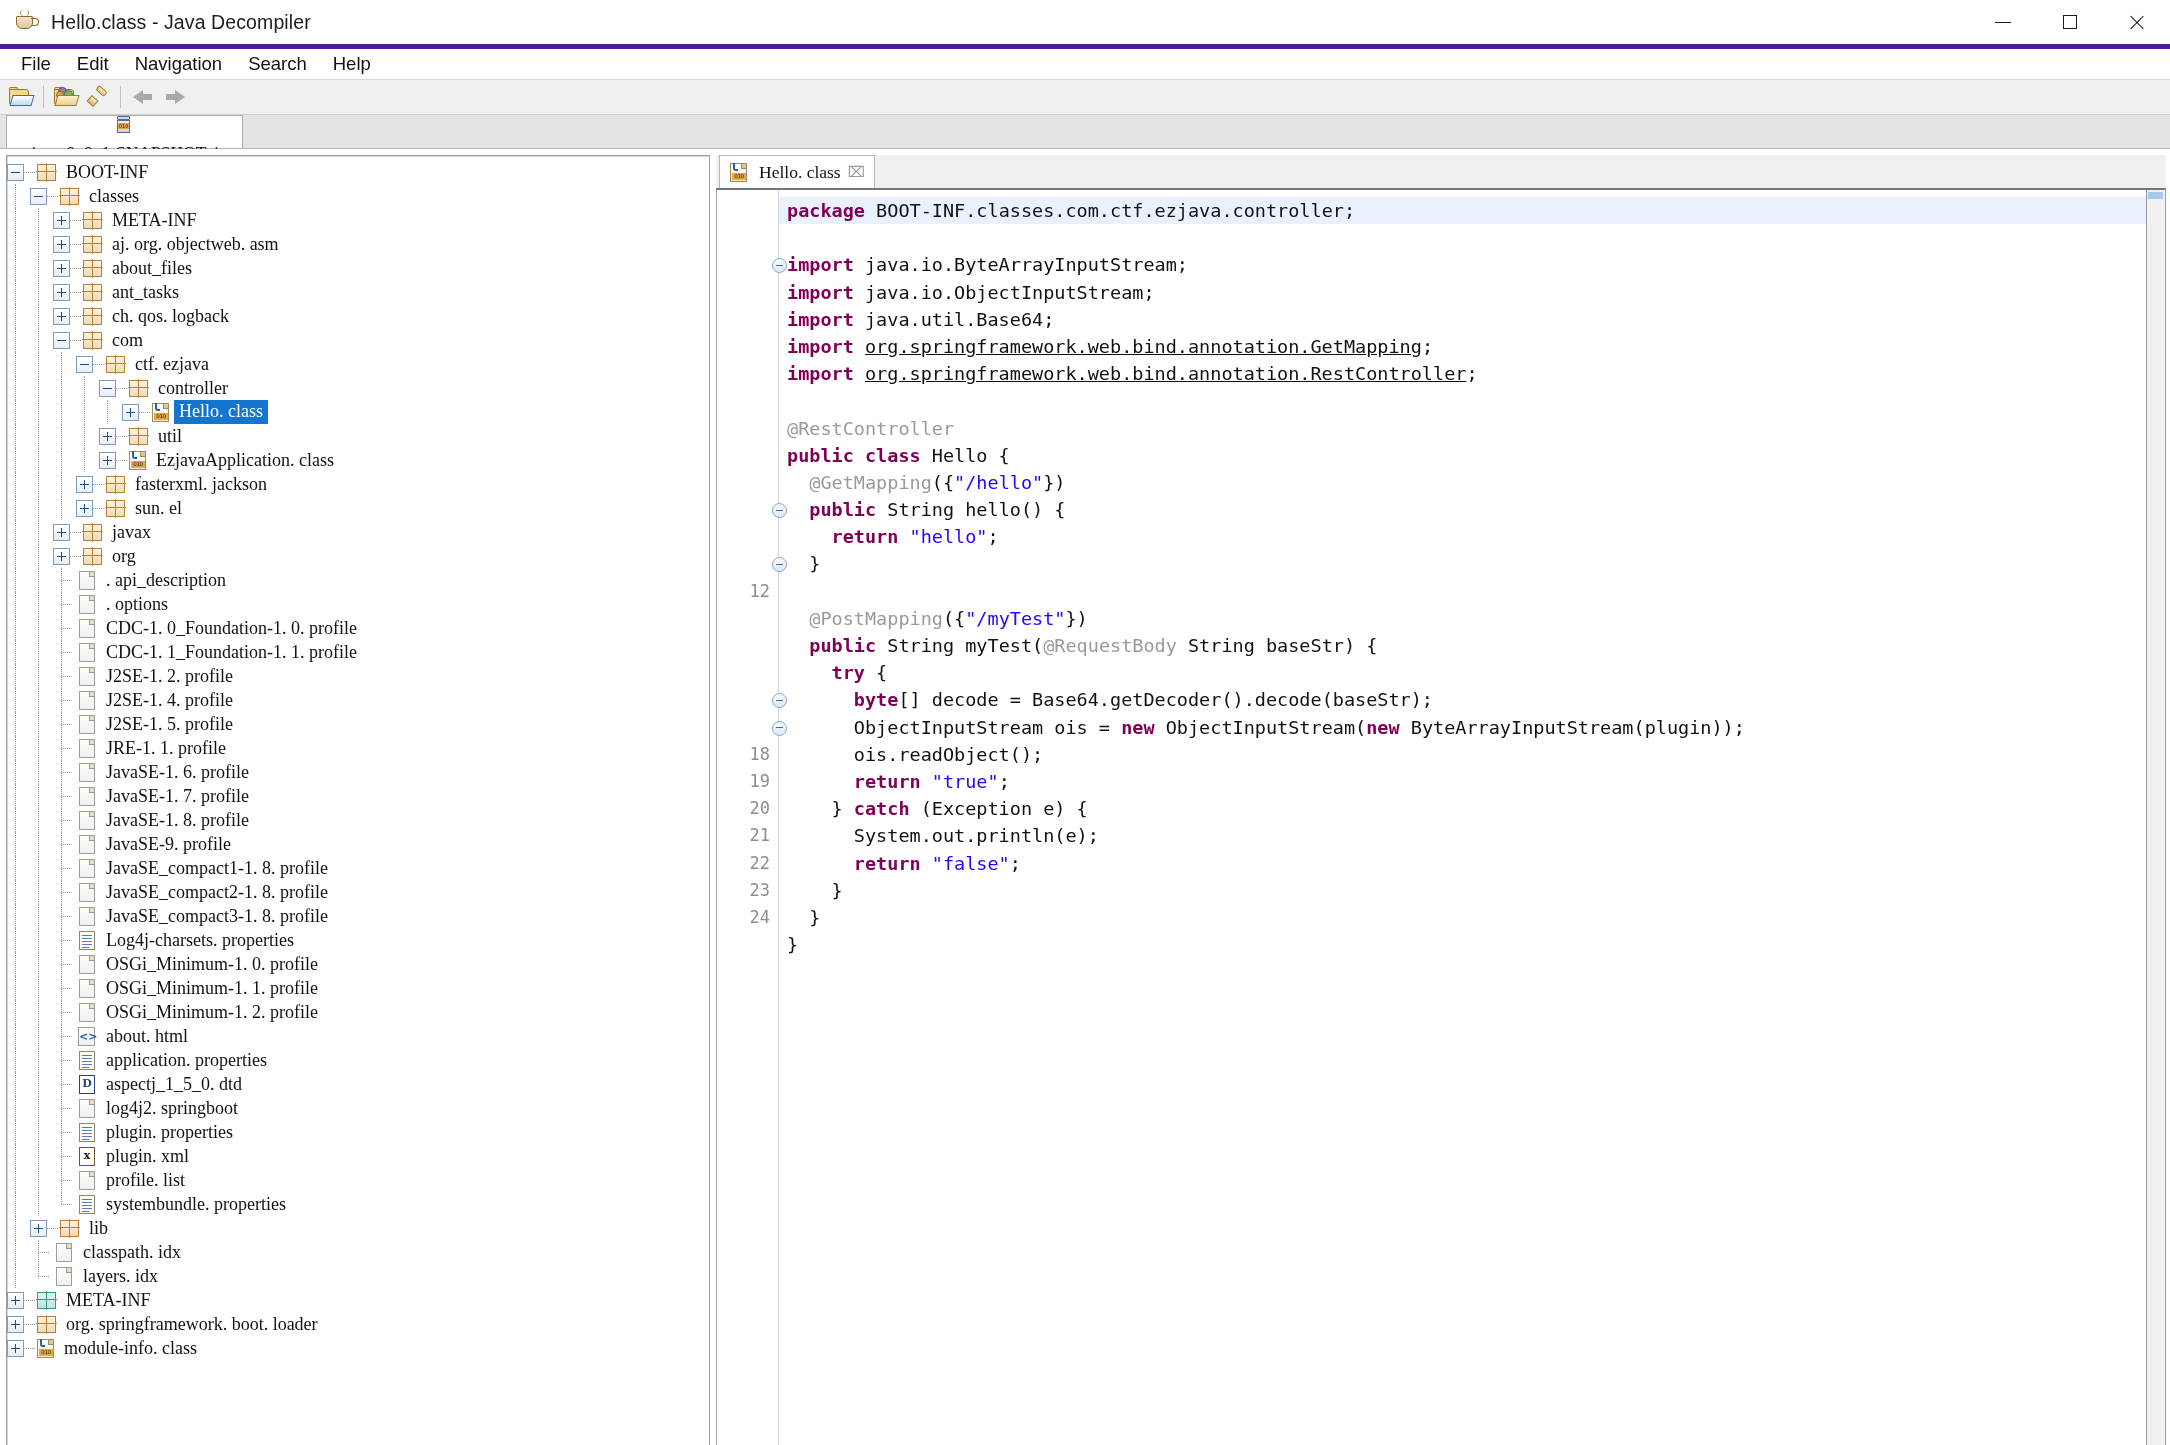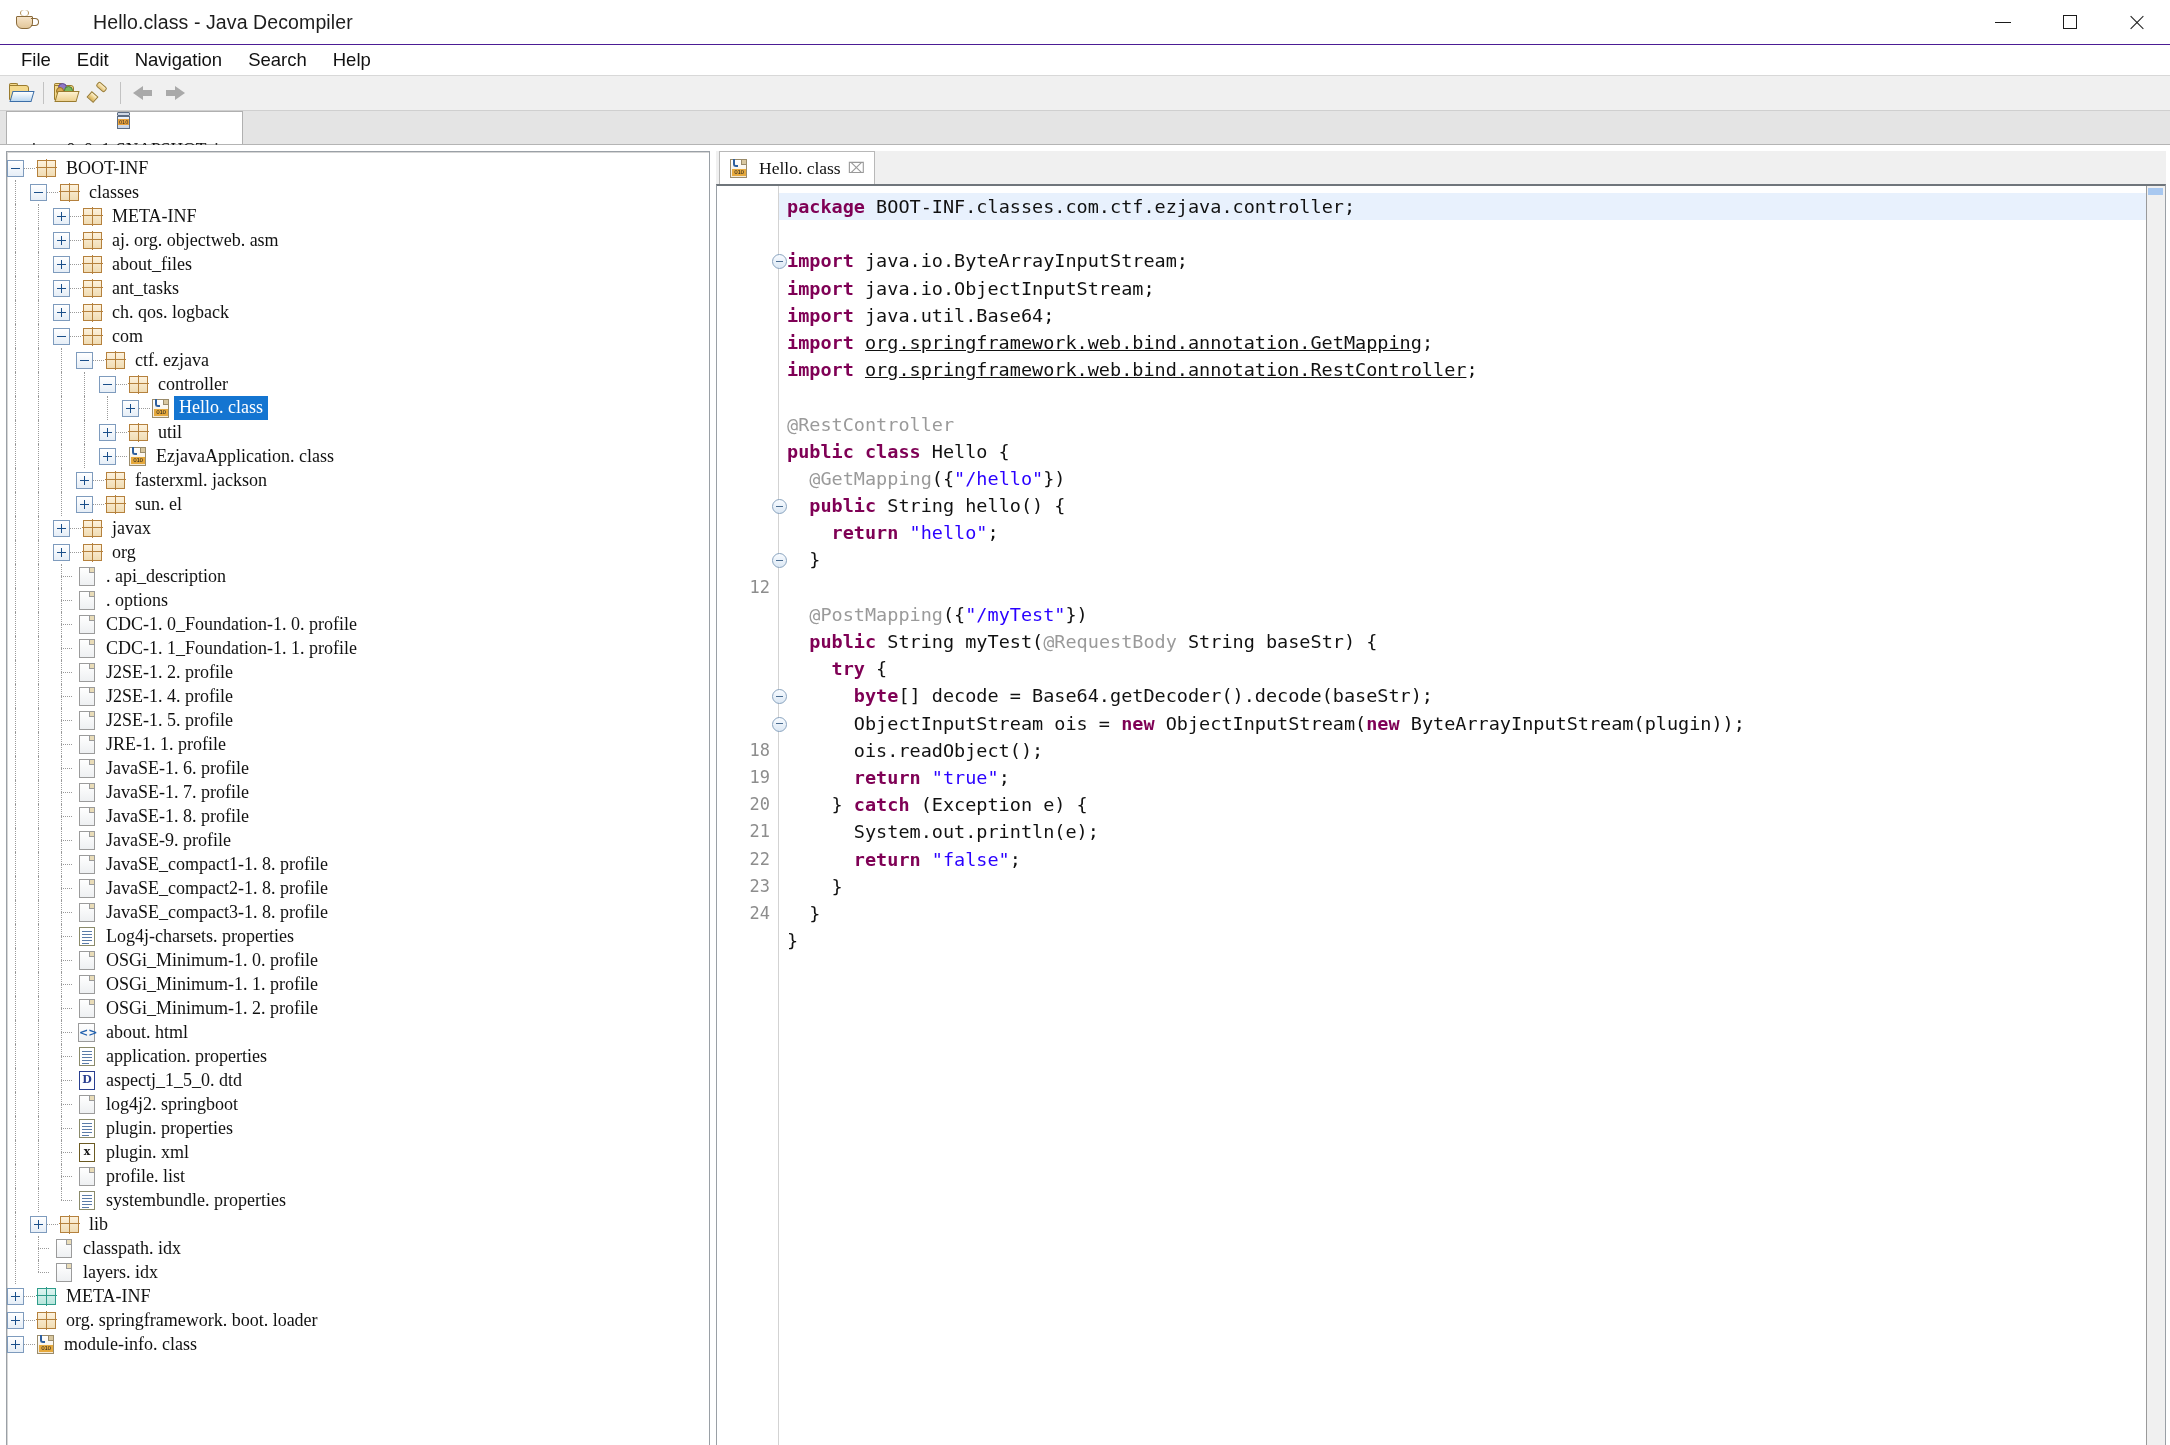--- a/index.html
+++ b/index.html
@@ -17,22 +17,21 @@
     box-sizing: border-box;
   }
 
   
   .titlebar {
     position: relative;
     height: 44px;
     background: #ffffff;
     display: flex;
     align-items: center;
-    border-bottom: 1px solid #4c1d95;
-    gap: 42px;
+    border-bottom: 5px solid #4c1d95;
   }
   .title-icon {
     width: 26px; height: 26px;
     margin-left: 14px; margin-right: 11px;
     position: relative;
     flex: 0 0 auto;
   }
   .coffee-cup {
     position: absolute;
     left: 2px; top: 7px;

